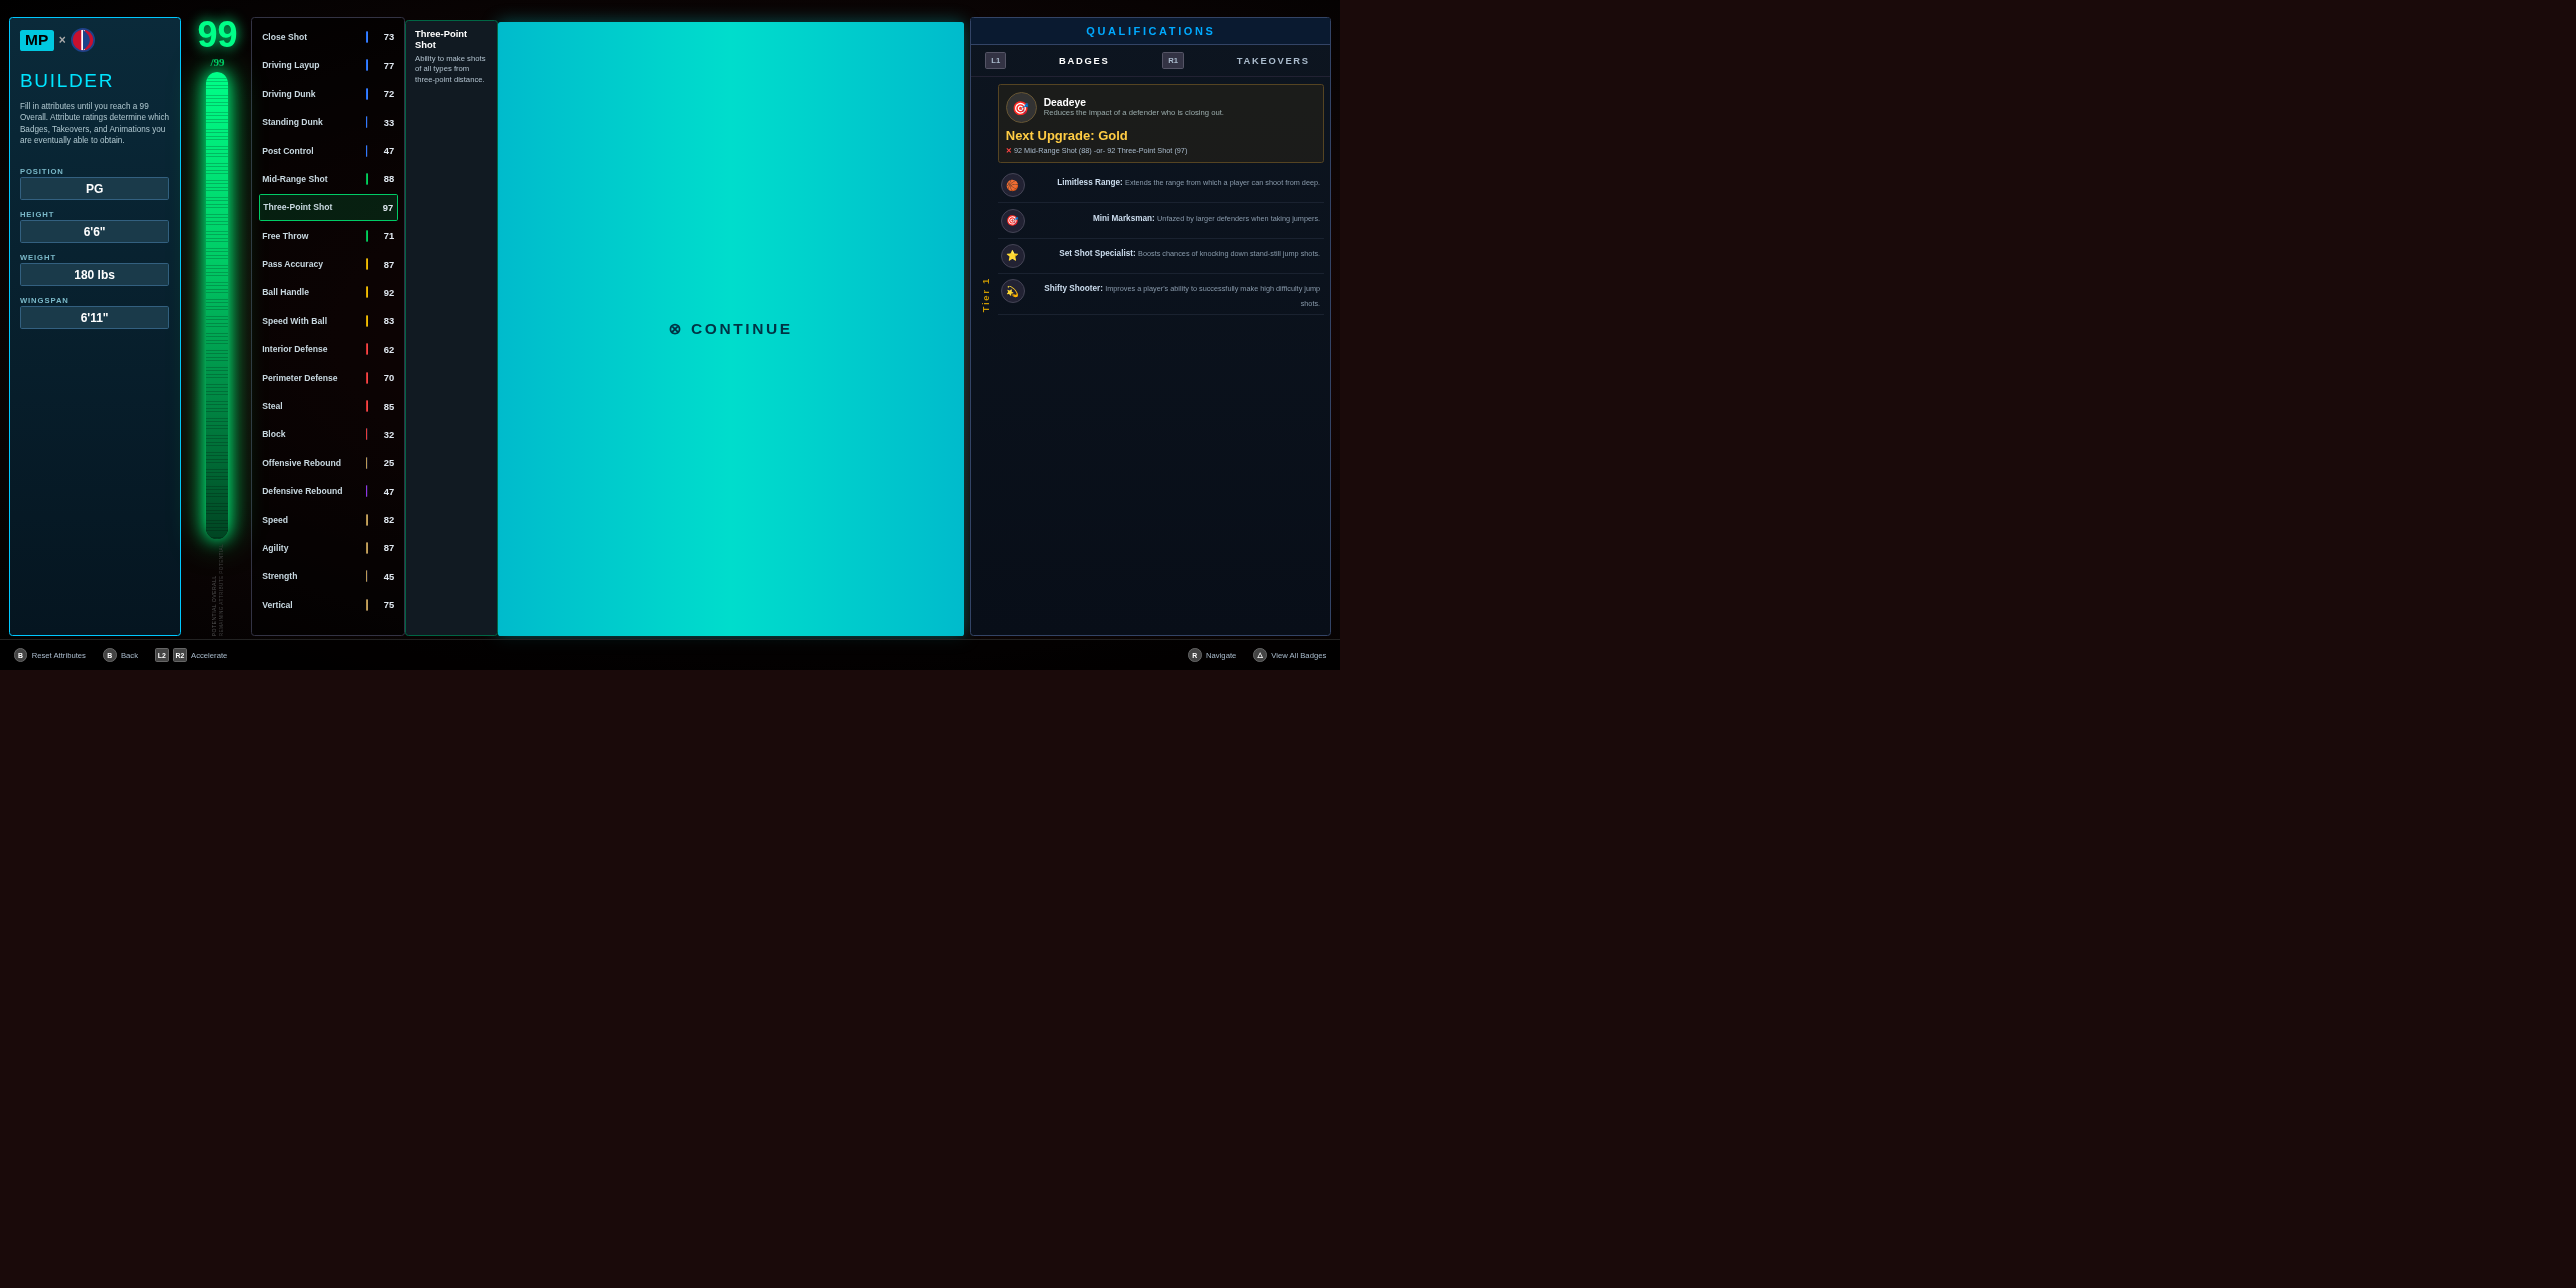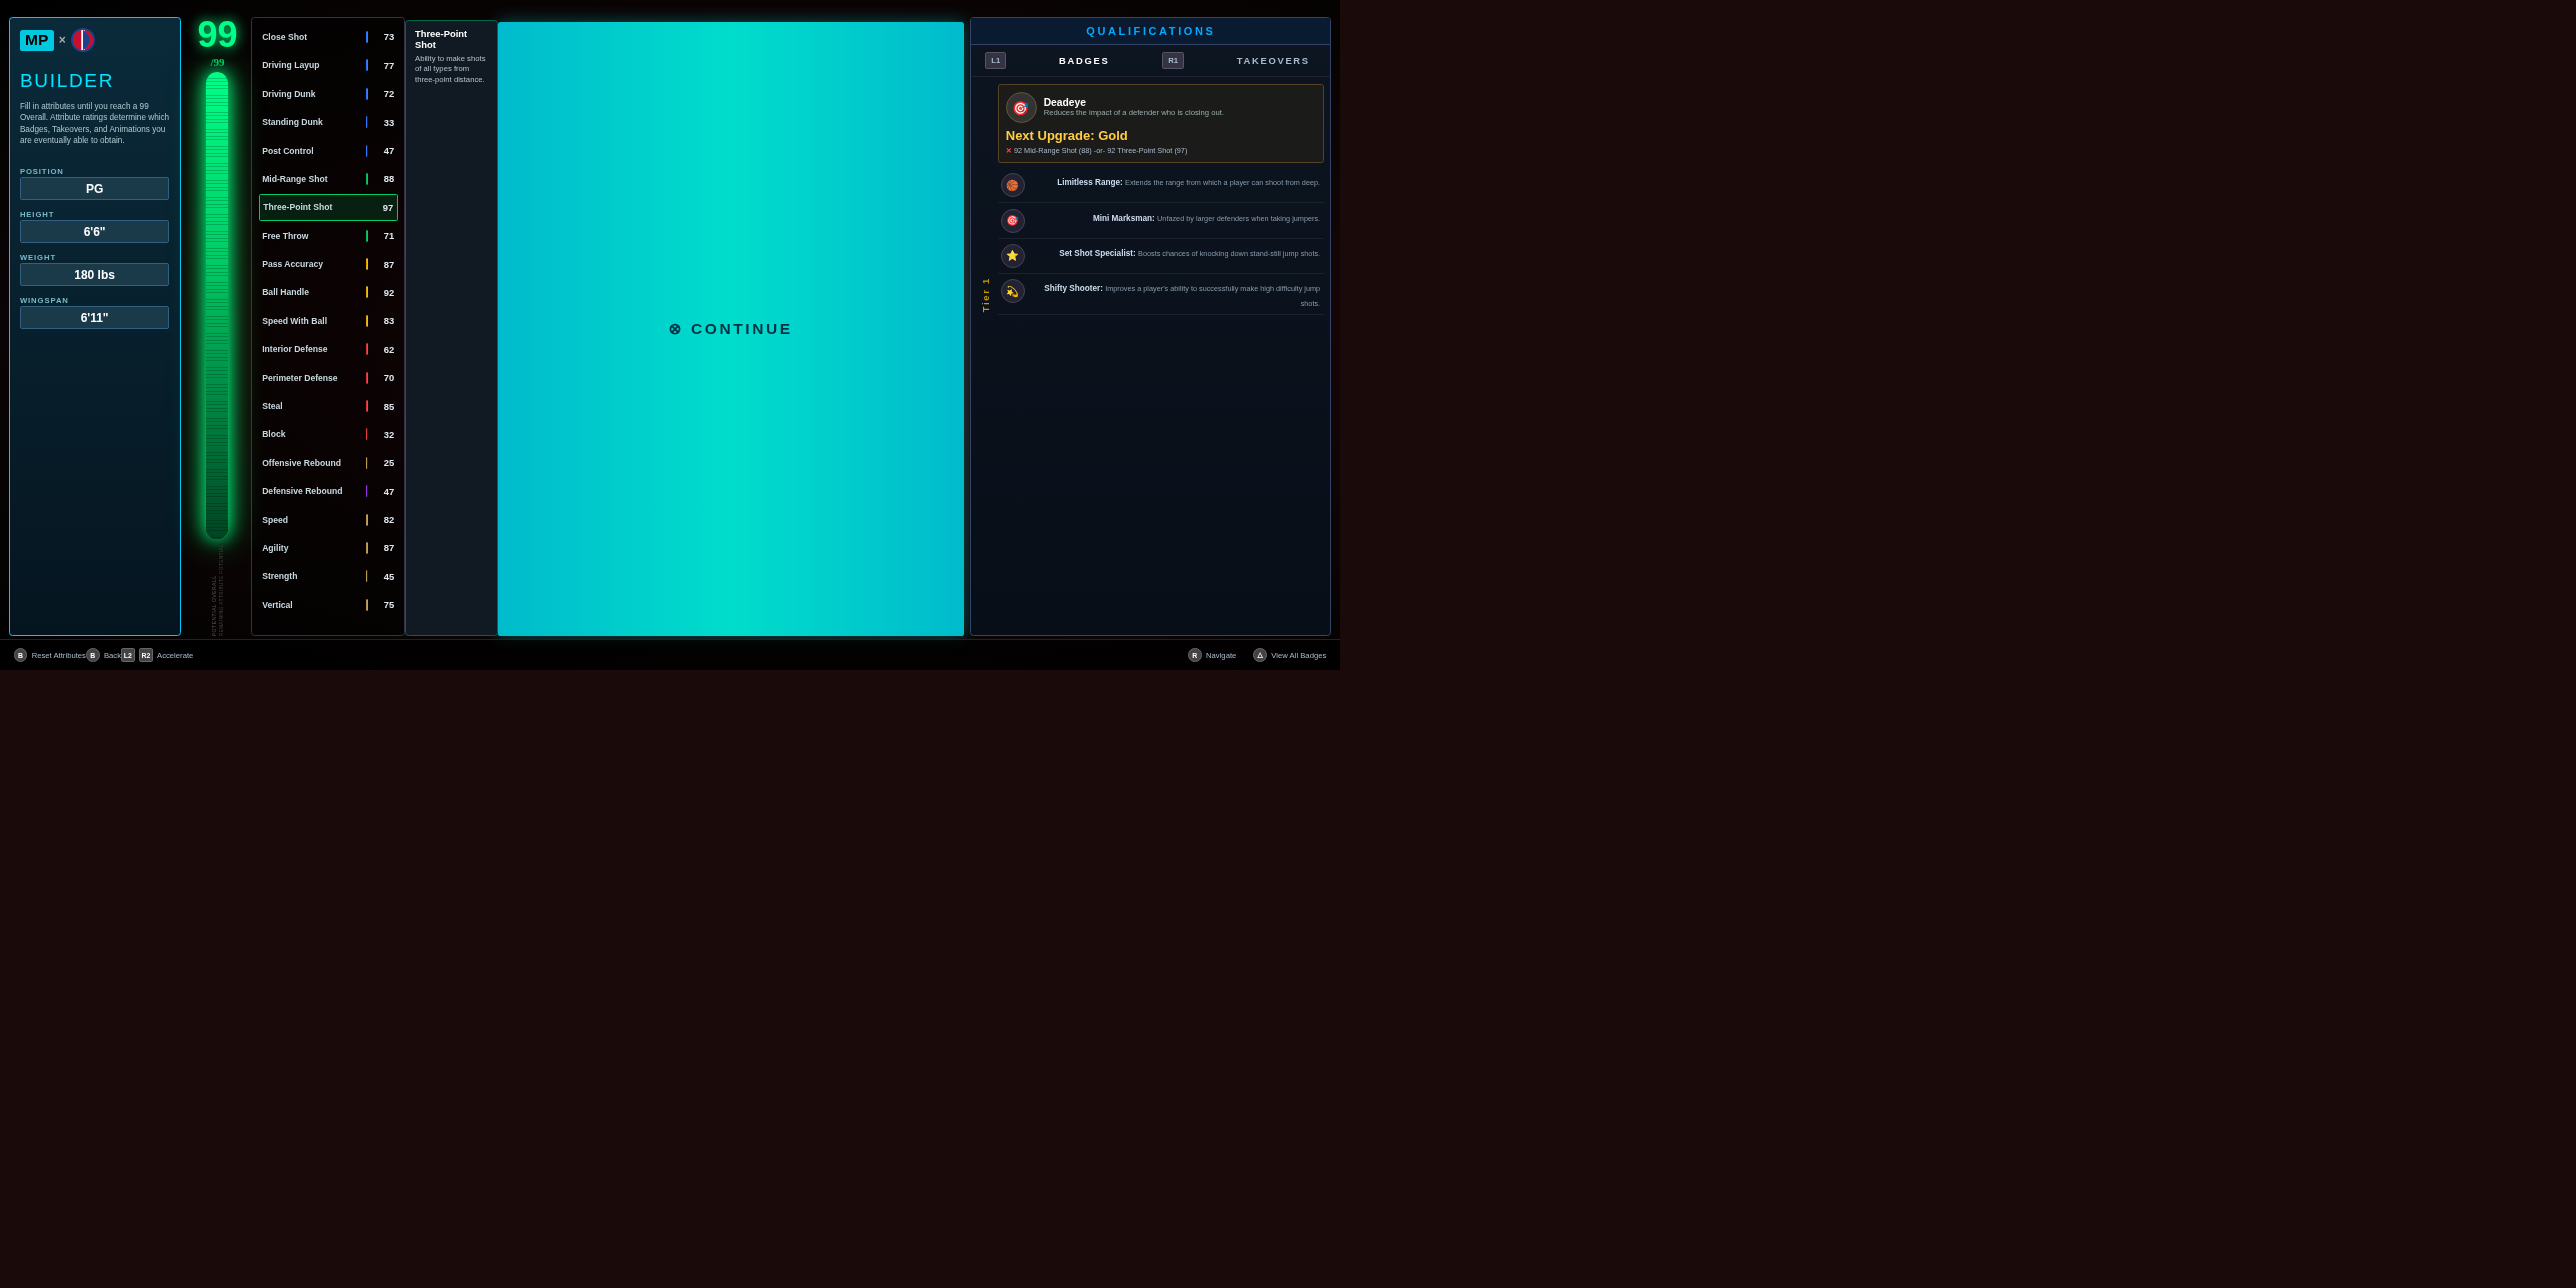--- a/index.html
+++ b/index.html
@@ -419,20 +419,21 @@
     .bottom-bar {
       position: absolute;
       bottom: 0;
       left: 0;
       right: 0;
       height: 31px;
       background: rgba(0,0,0,0.7);
       display: flex;
       align-items: center;
       padding: 0 13.7px;
+      gap: 17px;
       border-top: 0.9px solid #222;
       z-index: 5;
     }
     .bottom-item {
       display: flex;
       align-items: center;
       gap: 4.3px;
       color: #aabbcc;
       font-size: 7.7px;
     }

